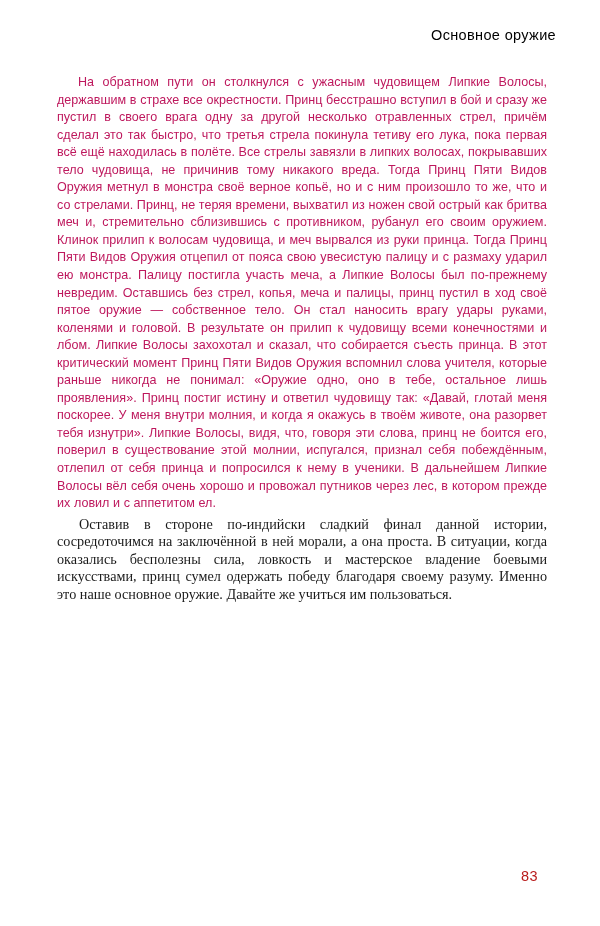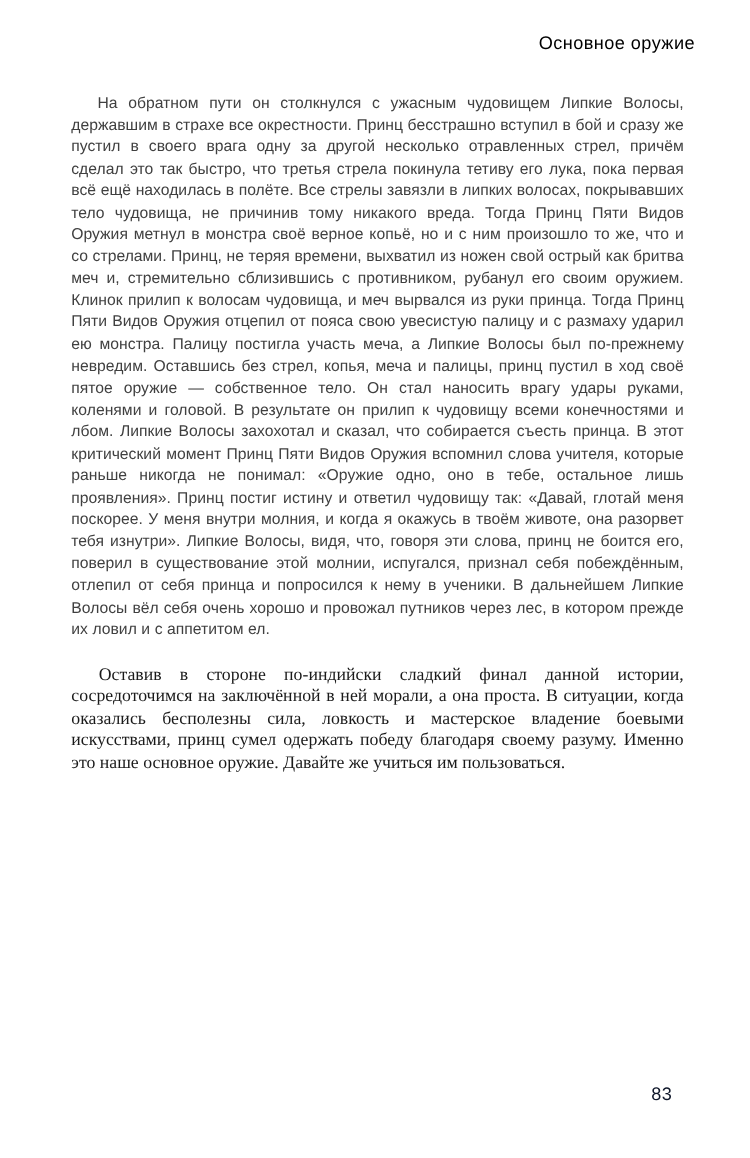--- a/index.html
+++ b/index.html
@@ -52,45 +52,45 @@
     text-align-last: left;
   }
 
   .para-sans {
     font-family: "Liberation Sans", sans-serif;
     font-size: 12.55px;
     line-height: 17.55px;
     letter-spacing: 0.02px;
     word-spacing: 0.1px;
     text-indent: 21px;
-    color: #404040;
+    color: #be185d;
   }
 
   .para-serif {
     font-family: "Liberation Serif", serif;
     font-size: 14.2px;
     line-height: 17.6px;
     letter-spacing: 0.02px;
     text-indent: 22px;
     color: #1a1a1a;
   }
 
   .gap-before {
-    margin-top: 19px;
+    margin-top: 3px;
   }
 
   
   .folio {
     position: absolute;
     left: 521px;
     top: 868px;
     font-family: "Liberation Sans", sans-serif;
     font-size: 14.5px;
     letter-spacing: 0.4px;
-    color: #0f172a;
+    color: #b91c1c;
   }
 </style>
 </head>
 <body>
 
 <div class="page">
 
   <div class="running-head">Основное оружие</div>
 
   <div class="column">

